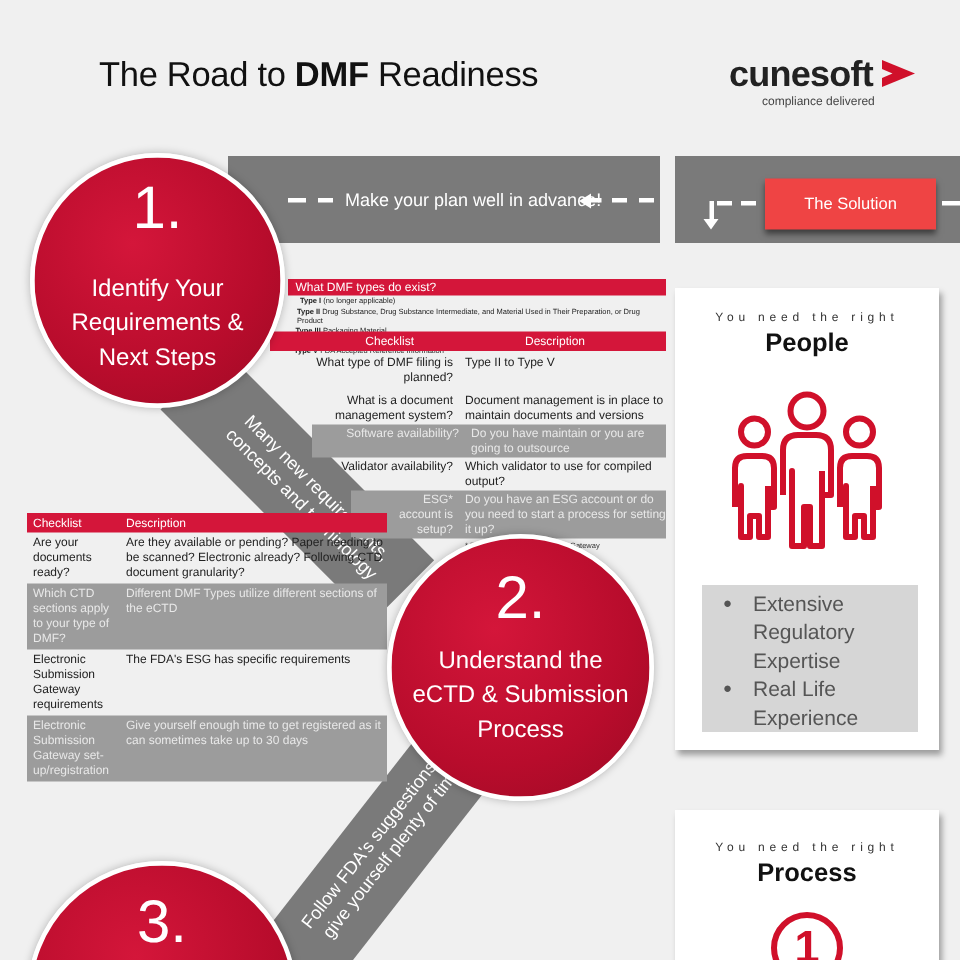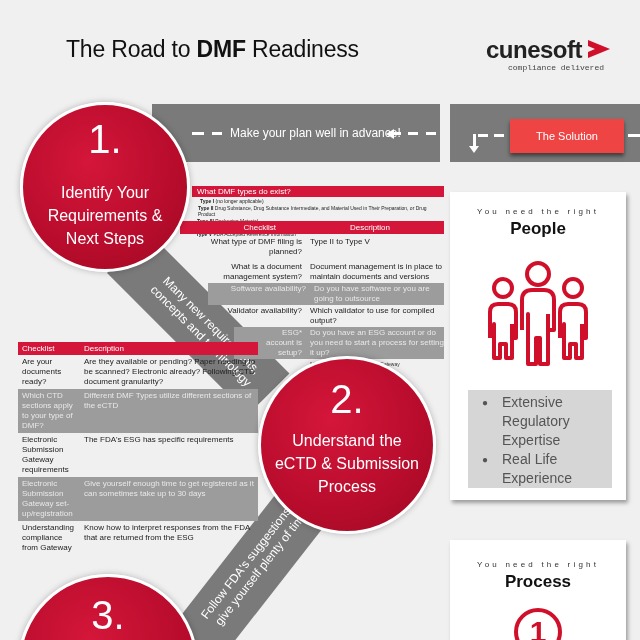--- a/index.html
+++ b/index.html
@@ -10,21 +10,21 @@
 
   
   .title { left: 66px; top: 36px; font-size: 23px; color: #111; white-space: nowrap; letter-spacing: -0.2px; }
   .title b { font-weight: bold; }
   .logo { left: 486px; top: 36px; }
   .logo-word { font-size: 24px; font-weight: bold; color: #222; letter-spacing: -0.5px; }
   .logo-arrow { position: absolute; left: 102px; top: 4px; width: 0; height: 0;
     border-top: 9px solid transparent; border-bottom: 9px solid transparent; border-left: 22px solid #d0102a; }
   .logo-arrow::after { content: ""; position: absolute; left: -22px; top: -3px; width: 0; height: 0;
     border-top: 3px solid transparent; border-bottom: 3px solid transparent; border-left: 7px solid #f0f0f0; }
-  .logo-tag { position: absolute; left: 22px; top: 27px; font-size: 8px; color: #444; white-space: nowrap; font-family: Liberation Mono, monospace; }
+  .logo-tag { position: absolute; left: 22px; top: 27px; font-size: 8px; color: #444; white-space: nowrap; }
 
   
   .road { background: #7a7a7a; }
   .road-top { left: 152px; top: 104px; width: 288px; height: 58px; }
   .road-right { left: 450px; top: 104px; width: 190px; height: 58px; }
   .dash { position: absolute; height: 3px; background: #fff; }
   .road-text { position: absolute; color: #fff; font-size: 12px; white-space: nowrap; }
   .arrow-left { position: absolute; width: 0; height: 0; border-top: 5px solid transparent; border-bottom: 5px solid transparent; border-right: 8px solid #fff; }
   .arrow-down-stem { position: absolute; width: 3px; height: 12px; background: #fff; }
   .arrow-down { position: absolute; width: 0; height: 0; border-left: 5px solid transparent; border-right: 5px solid transparent; border-top: 7px solid #fff; }
@@ -139,21 +139,21 @@
   <div class="qrow" style="padding:3px 0 4px;">
     <div class="q">What type of DMF filing is planned?</div>
     <div class="a">Type II to Type V</div>
   </div>
   <div class="qrow" style="padding:1px 0;">
     <div class="q" style="padding-left:40px;">What is a document management system?</div>
     <div class="a">Document management is in place to maintain documents and versions</div>
   </div>
   <div class="qrow grey" style="padding:1px 0;margin-left:28px;">
     <div class="q" style="width:104px;">Software availability?</div>
-    <div class="a">Do you have software or you are going to outsource</div>
+    <div class="a">Do you have maintain or you are going to outsource</div>
   </div>
   <div class="qrow" style="padding:1px 0;">
     <div class="q">Validator availability?</div>
     <div class="a">Which validator to use for compiled output?</div>
   </div>
   <div class="qrow grey" style="padding:1px 0;margin-left:54px;">
     <div class="q" style="width:74px;padding-left:20px;">ESG* account is setup?</div>
     <div class="a">Do you have an ESG account or do you need to start a process for setting it up?</div>
   </div>
   <div class="footnote" style="padding-left:130px;padding-top:2px;">* ESG – Electronic Submission Gateway</div>
@@ -172,24 +172,20 @@
     <div class="c">Which CTD sections apply to your type of DMF?</div>
     <div class="d">Different DMF Types utilize different sections of the eCTD</div>
   </div>
   <div class="crow">
     <div class="c">Electronic Submission Gateway requirements</div>
     <div class="d">The FDA's ESG has specific requirements</div>
   </div>
   <div class="crow grey">
     <div class="c">Electronic Submission Gateway set-up/registration</div>
     <div class="d">Give yourself enough time to get registered as it can sometimes take up to  30 days</div>
-  </div>
-  <div class="crow">
-    <div class="c">Understanding compliance from Gateway</div>
-    <div class="d">Know how to interpret responses from the FDA that are returned from the ESG</div>
   </div>
 </div>
 
 <div class="abs circle" style="left:20px;top:102px;width:170px;height:170px;padding-top:12px;">
   <div class="num">1.</div>
   <div class="lbl" style="margin-top:20px;">Identify Your</div>
   <div class="lbl">Requirements &amp;</div>
   <div class="lbl">Next Steps</div>
 </div>
 

